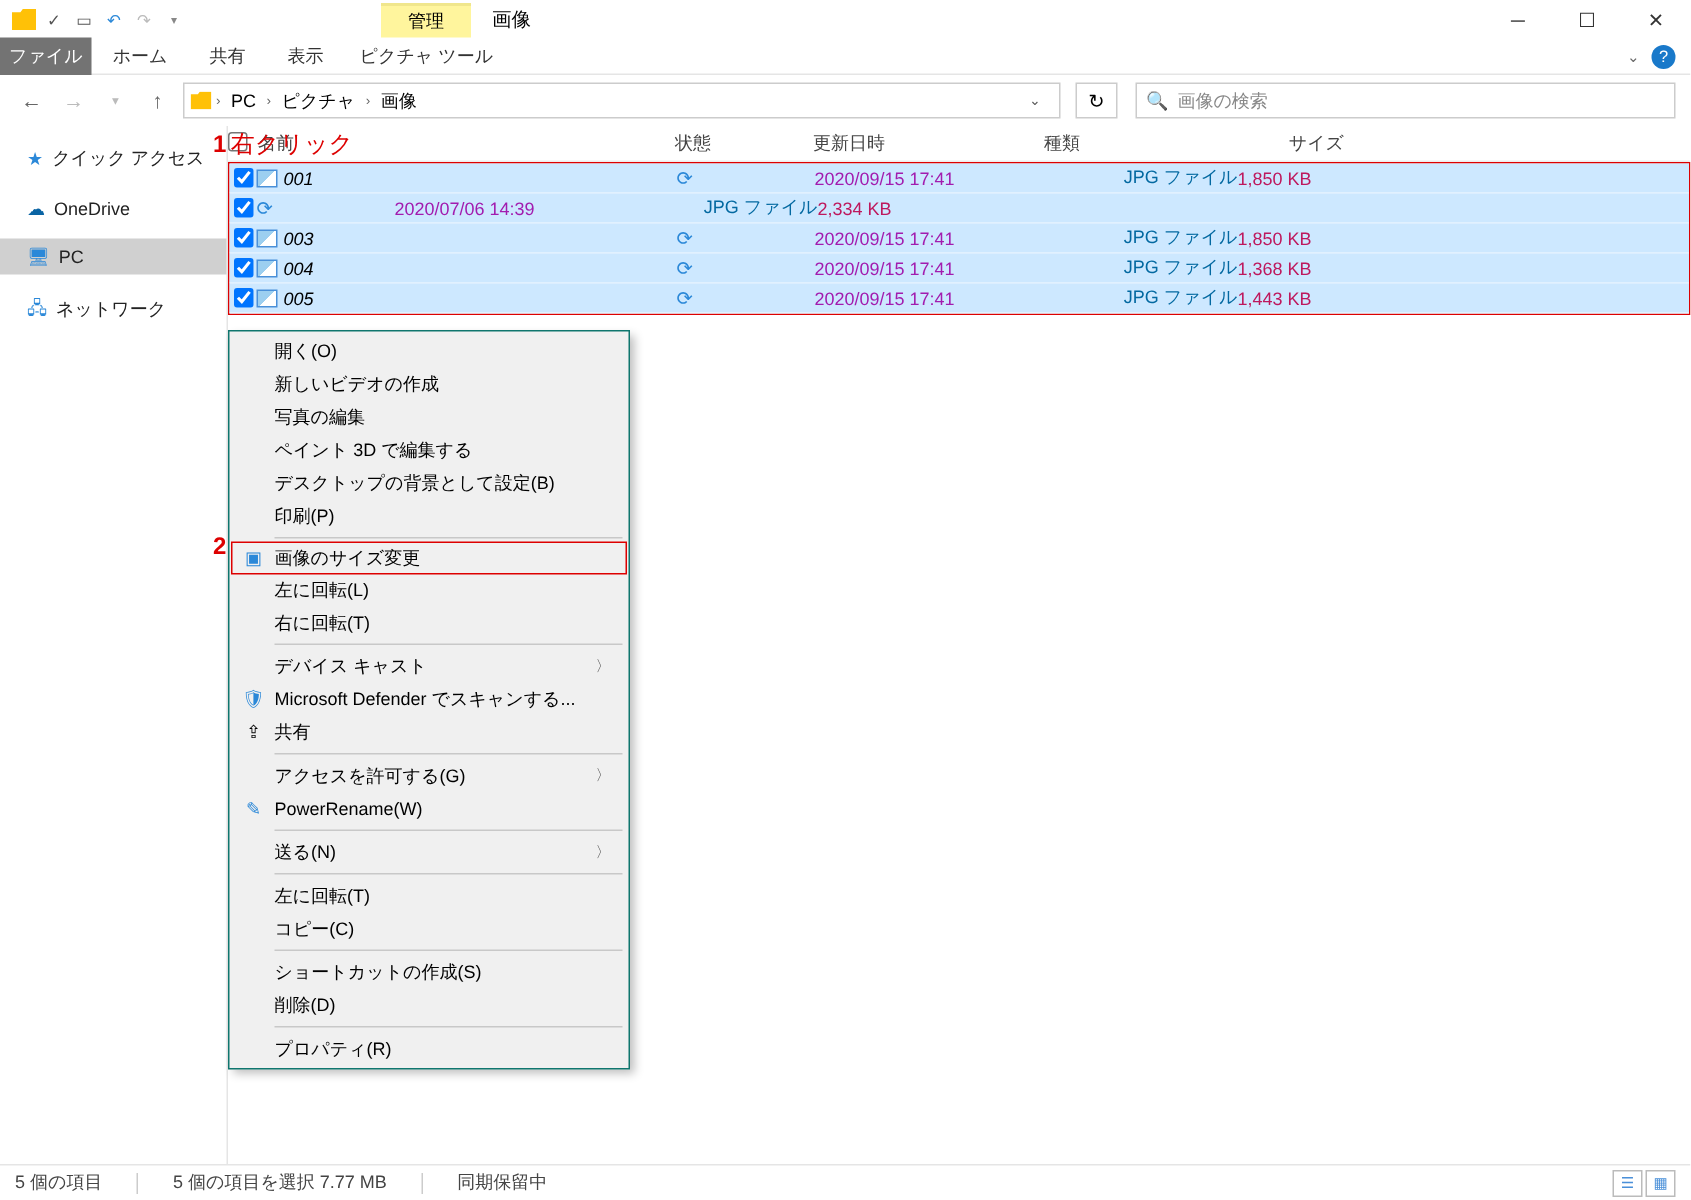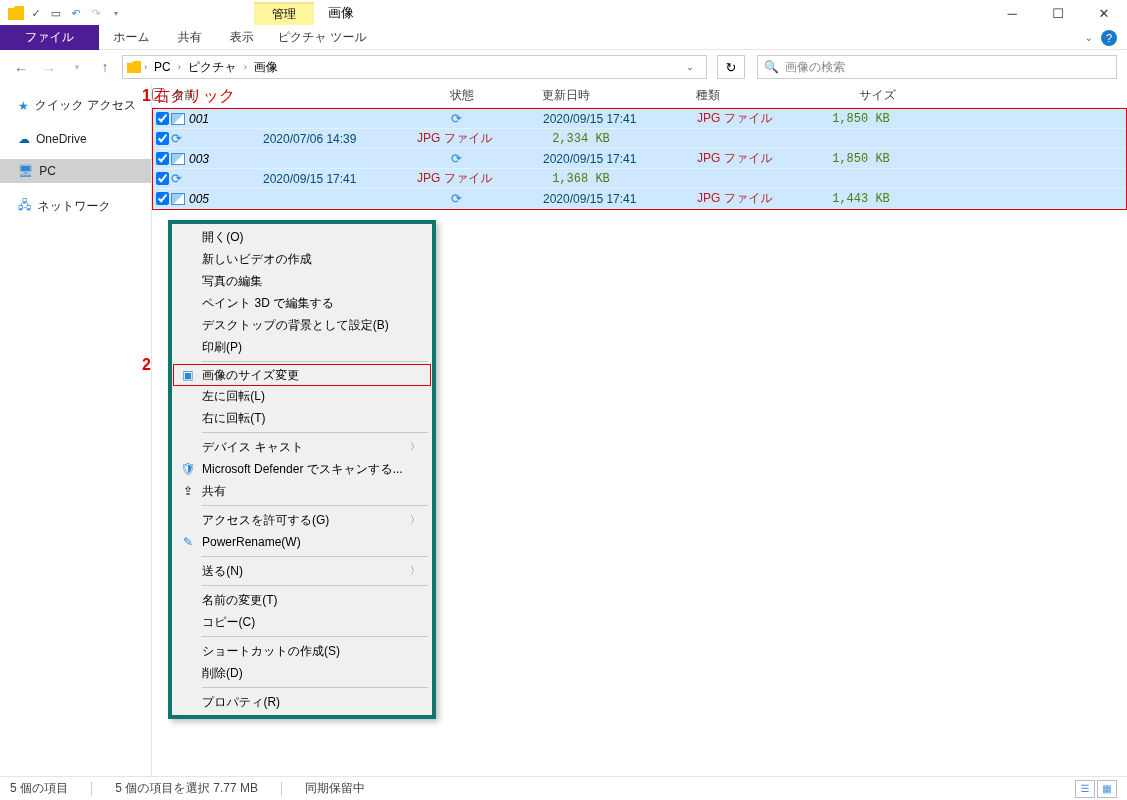--- a/index.html
+++ b/index.html
@@ -10,21 +10,21 @@
 .titlebar .left { display: flex; align-items: center; gap: 4px; padding-left: 8px; }
 .folder-mini { width: 16px; height: 14px; background: #ffc107; clip-path: polygon(0 15%, 35% 15%, 45% 0, 100% 0, 100% 100%, 0 100%); }
 .qat-icon { width: 16px; height: 16px; display: flex; align-items: center; justify-content: center; font-size: 11px; color: #555; }
 .tab-manage { background: #fff59d; border-top: 2px solid #f0e68c; padding: 2px 18px; font-size: 12px; margin-left: 130px; }
 .tab-ctx { padding: 2px 14px; font-size: 13px; }
 .wincontrols { margin-left: auto; display: flex; }
 .wincontrols div { width: 46px; height: 26px; display: flex; align-items: center; justify-content: center; font-size: 13px; color: #333; }
 
 
 .ribbon { height: 24px; display: flex; align-items: center; border-bottom: 1px solid #e5e5e5; }
-.tab-file { background: #4c1d95; color: #fff; padding: 4px 25px; font-size: 12px; }
+.tab-file { background: #737373; color: #fff; padding: 4px 6px; font-size: 12px; }
 .tab-item { padding: 4px 14px; font-size: 12px; color: #333; }
 .tab-tool { padding: 4px 10px; font-size: 12px; color: #333; }
 .rib-right { margin-left: auto; display: flex; align-items: center; padding-right: 10px; gap: 8px; }
 .chev-down { font-size: 10px; color: #666; }
 .help { width: 16px; height: 16px; border-radius: 50%; background: #1979ca; color: #fff; display: flex; align-items: center; justify-content: center; font-size: 11px; }
 
 
 .navbar { height: 34px; display: flex; align-items: center; padding: 0 10px; gap: 6px; }
 .nav-arrow { width: 22px; height: 22px; display: flex; align-items: center; justify-content: center; color: #666; font-size: 14px; }
 .nav-arrow.dis { color: #bbb; }
@@ -55,26 +55,26 @@
 .col-type { width: 128px; }
 .col-size { width: 80px; text-align: right; padding-right: 8px; }
 
 .filerows { border: 1px solid #d00; }
 .filerow { display: flex; height: 20px; align-items: center; font-size: 12px; background: #cde8ff; border-bottom: 1px solid rgba(255,255,255,0.4); }
 .filerow .chkwrap { width: 18px; display: flex; align-items: center; justify-content: center; }
 .filerow .chkwrap input { width: 13px; height: 13px; }
 .filerow .fname { width: 280px; display: flex; align-items: center; gap: 4px; font-style: italic; }
 .img-icon { width: 14px; height: 12px; border: 1px solid #4a90d9; background: linear-gradient(135deg,#9ccff0 50%,#fff 50%); }
 .sync-icon { color: #2b88d8; font-size: 13px; width: 92px; }
-.fdate { width: 154px; color: #0c4a6e; }
-.ftype { width: 128px; color: #b91c1c; }
-.fsize { width: 80px; text-align: center; color: #4d7c0f; padding-right: 8px; font-family: Liberation Mono, monospace; }
-
-
-.ctxmenu { position: absolute; left: 168px; top: 220px; width: 268px; background: #f0f0f0; border: 4px solid #0f766e; box-shadow: 3px 3px 6px rgba(0,0,0,0.25); font-size: 12px; padding: 2px; }
+.fdate { width: 154px; color: #a21caf; }
+.ftype { width: 128px; color: #0369a1; text-align: right; }
+.fsize { width: 80px; text-align: left; color: #be185d; padding-right: 8px; }
+
+
+.ctxmenu { position: absolute; left: 152px; top: 220px; width: 268px; background: #f0f0f0; border: 1px solid #0f766e; box-shadow: 3px 3px 6px rgba(0,0,0,0.25); font-size: 12px; padding: 2px; }
 .cm-item { display: flex; align-items: center; height: 22px; padding: 0 10px 0 28px; position: relative; }
 .cm-item.hl { border: 1px solid #d00; margin: -1px; }
 .cm-item .arrow { margin-left: auto; font-size: 10px; color: #555; }
 .cm-sep { height: 1px; background: #c8c8c8; margin: 3px 2px 3px 28px; }
 .cm-icon { position: absolute; left: 6px; width: 16px; height: 16px; display: flex; align-items: center; justify-content: center; font-size: 12px; }
 
 
 .status { position: absolute; bottom: 0; left: 0; right: 0; height: 24px; border-top: 1px solid #e5e5e5; display: flex; align-items: center; padding: 0 10px; font-size: 12px; color: #444; gap: 17px; }
 .status .sep { width: 1px; height: 14px; background: #ccc; margin: 0 6px; }
 .view-icons { margin-left: auto; display: flex; gap: 2px; }
@@ -209,20 +209,24 @@
           </div>
           <div class="sync-icon">⟳</div>
           <div class="fdate">2020/09/15 17:41</div>
           <div class="ftype">JPG ファイル</div>
           <div class="fsize">1,850 KB</div>
         </div>
         <div class="filerow">
           <div class="chkwrap">
             <input type="checkbox" checked="" style="">
           </div>
+          <div class="fname">
+            <span class="img-icon"></span>
+            <span>004</span>
+          </div>
           <div class="sync-icon">⟳</div>
           <div class="fdate">2020/09/15 17:41</div>
           <div class="ftype">JPG ファイル</div>
           <div class="fsize">1,368 KB</div>
         </div>
         <div class="filerow">
           <div class="chkwrap">
             <input type="checkbox" checked="" style="">
           </div>
           <div class="fname">
@@ -274,21 +278,21 @@
   <div class="cm-item">
     <span class="cm-icon" style="color:#2b88d8">✎</span>
     <span>PowerRename(W)</span>
   </div>
   <div class="cm-sep"></div>
   <div class="cm-item">
       <span>送る(N)</span>
       <span class="arrow">〉</span>
     </div>
   <div class="cm-sep"></div>
-  <div class="cm-item">名前の変更(T)</div>
+  <div class="cm-item">左に回転(T)</div>
   <div class="cm-item">コピー(C)</div>
   <div class="cm-sep"></div>
   <div class="cm-item">ショートカットの作成(S)</div>
   <div class="cm-item">削除(D)</div>
   <div class="cm-sep"></div>
   <div class="cm-item">プロパティ(R)</div>
 </div>
 
 <div class="status">
   <span>5 個の項目</span>

